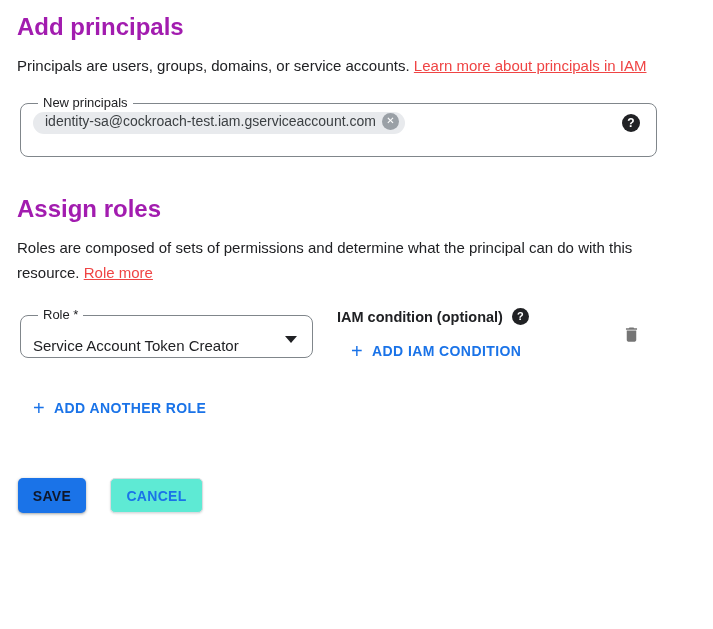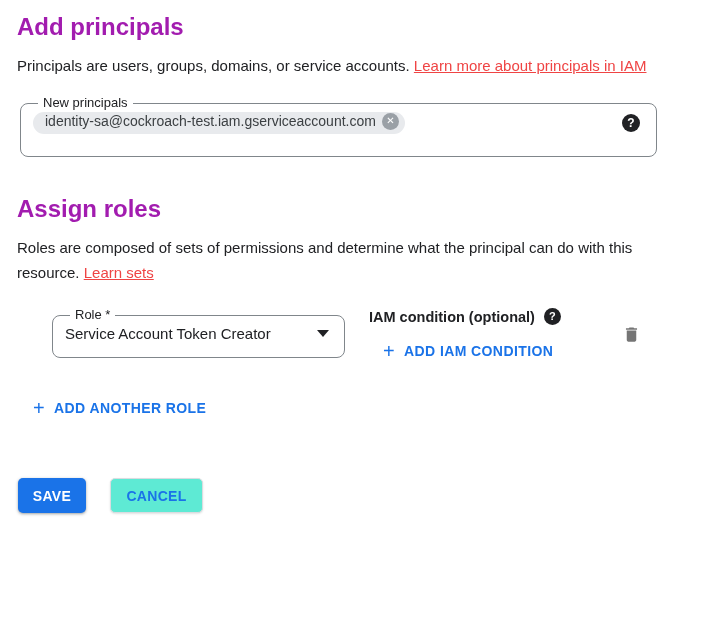--- a/index.html
+++ b/index.html
@@ -60,27 +60,27 @@
   .help-circle {
     display: inline-flex; align-items: center; justify-content: center;
     width: 18px; height: 18px; border-radius: 50%;
     background: #202124; color: #ffffff;
     font-size: 12px; font-weight: 700; line-height: 1; cursor: pointer;
     flex: 0 0 auto;
   }
   #principals-help-icon { margin-left: auto; margin-right: 4px; }
 
   
-  .roles-row { display: flex; align-items: flex-start; margin-top: 22px; padding-left: 32px; }
+  .roles-row { display: flex; align-items: flex-start; margin-top: 22px; }
   .role-col { width: 293px; margin-left: 20px; flex: 0 0 auto; }
   #role-field {
     width: 293px; height: 51px; cursor: pointer;
   }
   #role-field .field-row { margin-top: 2px; }
-  .role-value { font-size: 15px; color: #202124; white-space: nowrap; }
+  .role-value { font-size: 15px; color: #202124; white-space: nowrap; margin-top: 12px; }
   .dropdown-arrow {
     width: 0; height: 0; margin-left: auto; margin-right: 3px;
     border-left: 6px solid transparent; border-right: 6px solid transparent;
     border-top: 7px solid #202124;
   }
   .role-helper {
     margin: 8px 0 0 11px; width: 250px;
     font-size: 13.5px; line-height: 20px; color: #5f6368;
   }
 
@@ -106,21 +106,21 @@
   }
 
   
   .actions-row { display: flex; align-items: center; margin: 59px 0 0 18px; }
   .btn {
     font-family: inherit; font-size: 14px; font-weight: 700;
     letter-spacing: 0.3px; border-radius: 5px; cursor: pointer;
     height: 35px; display: inline-flex; align-items: center; justify-content: center;
   }
   #save-button {
-    width: 68px; background: #1a73e8; color: #ffffff; border: none;
+    width: 68px; background: #1a73e8; color: #0f172a; border: none;
     box-shadow: 0 1px 2px rgba(60,64,67,0.30), 0 1px 3px 1px rgba(60,64,67,0.15);
   }
   #cancel-button {
     width: 93px; margin-left: 24px;
     background: #5eead4; color: #1a73e8; border: 1px solid #dadce0;
     box-shadow: 0 1px 2px rgba(60,64,67,0.15);
   }
 </style>
 </head>
 <body>
@@ -142,21 +142,21 @@
         <span class="chip-close">✕</span>
       </span>
       <span class="help-circle" id="principals-help-icon">?</span>
     </div>
   </fieldset>
 
   <h1 class="section-title" id="assign-roles-title">Assign roles</h1>
 
   <p class="section-desc">
     <span>Roles are composed of sets of permissions and determine what the principal can do with this resource.</span>
-    <a class="text-link">Learn sets</a>
+    <a class="text-link">Role more</a>
   </p>
 
   <div class="roles-row">
 
     <div class="role-col">
       <fieldset class="outlined-field" id="role-field">
         <legend>Role *</legend>
         <div class="field-row">
           <span class="role-value">Service Account Token Creator</span>
           <span class="dropdown-arrow"></span>

